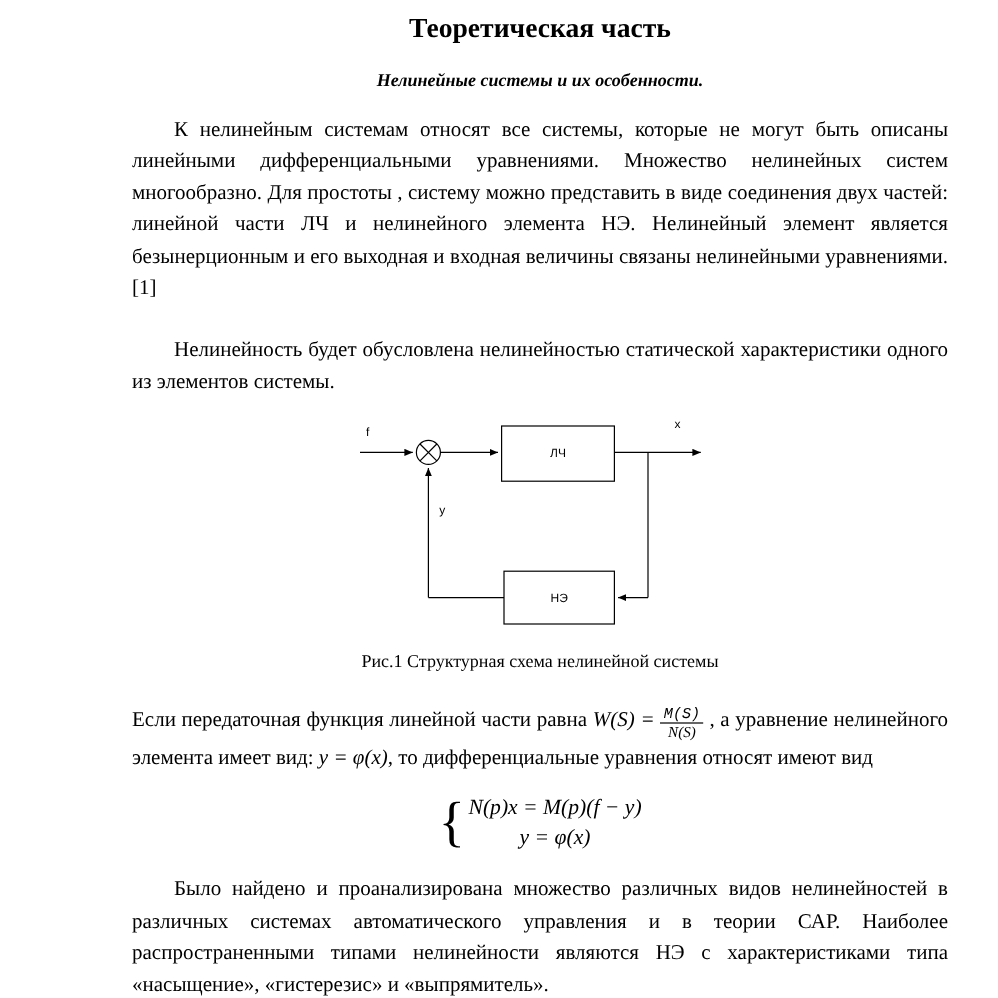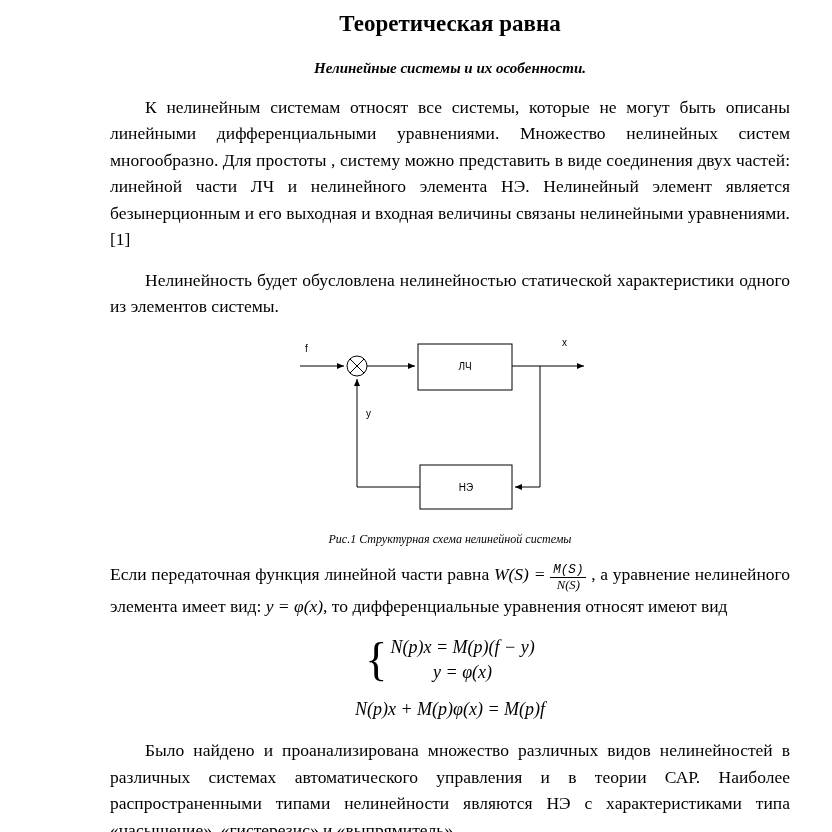--- a/index.html
+++ b/index.html
@@ -29,33 +29,32 @@
     font-style: italic;
     margin-top: 22px;
   }
   p.body {
     font-size: 17.5px;
     line-height: 26.5px;
     text-align: justify;
   }
   .indent { text-indent: 35px; }
   .mt1 { margin-top: 17px; }
-  .mt2 { margin-top: 14px; }
+  .mt2 { margin-top: 25px; }
   .figure { margin-top: 12px; text-align: center; }
   .figure svg { display: inline-block; }
   .dline { stroke: #000; stroke-width: 1; fill: none; }
   .dbox  { stroke: #000; stroke-width: 1; fill: #fff; }
   .dlabel {
     font-family: "Liberation Sans", sans-serif;
     font-size: 10px;
     fill: #000;
   }
   .caption {
-    font-style: italic;
-    font-size: 12px;
+    font-size: 15px;
     text-align: center;
     margin-top: 8px;
   }
   .math { font-style: italic; }
   .frac {
     display: inline-block;
     vertical-align: -0.75em;
     text-align: center;
     font-size: 0.72em;
     line-height: 1.15;
@@ -83,21 +82,21 @@
     text-align: center;
     font-size: 18px;
     margin-top: 14px;
   }
 </style>
 </head>
 <body>
 
 <div class="page">
 
-  <h1 class="title">Теоретическая равна</h1>
+  <h1 class="title">Теоретическая часть</h1>
 
   <h2 class="subtitle">Нелинейные системы и их особенности.</h2>
 
   <p class="body indent mt1">К нелинейным системам относят все системы, которые не могут быть описаны линейными дифференциальными уравнениями. Множество нелинейных систем многообразно. Для простоты , систему можно представить в виде соединения двух частей: линейной части ЛЧ и нелинейного элемента НЭ. Нелинейный элемент является безынерционным и его выходная и входная величины связаны нелинейными уравнениями.[1]</p>
 
   <p class="body indent mt2">Нелинейность будет обусловлена нелинейностью статической характеристики одного из элементов системы.</p>
 
   <div class="figure">
     <svg width="300" height="188" viewBox="0 0 300 188">
       <defs>
@@ -141,17 +140,16 @@
   </p>
 
   <div class="eq-system">
     <span class="brace">{</span>
     <div class="eq-lines">
       <div class="math eq-line1">N(p)x = M(p)(f − y)</div>
       <div class="math eq-line2">y = φ(x)</div>
     </div>
   </div>
 
-  <div class="eq-single math">N(p)x + M(p)φ(x) = M(p)f</div>
 
   <p class="body indent mt1">Было найдено и проанализирована множество различных видов нелинейностей в различных системах автоматического управления и в теории САР. Наиболее распространенными типами нелинейности являются НЭ с характеристиками типа «насыщение», «гистерезис» и «выпрямитель».</p>
 
 </div>
 
 </body></html>

